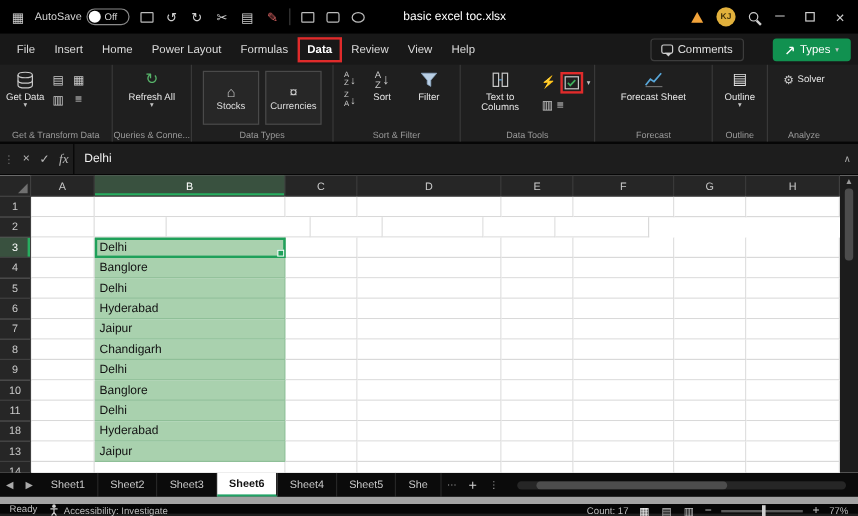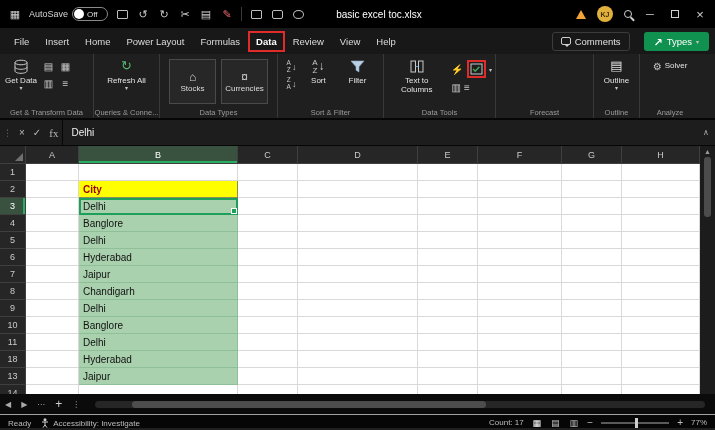--- a/index.html
+++ b/index.html
@@ -28,21 +28,21 @@
   .magnifier{width:8px;height:8px;border:1.5px solid #cfcfcf;border-radius:50%;position:relative;display:inline-block}
   .magnifier::after{content:"";position:absolute;width:5px;height:1.5px;background:#cfcfcf;
     transform:rotate(45deg);right:-4px;bottom:-2px}
   .maxbox{width:8px;height:8px;border:1px solid #cfcfcf}
 
   
   .tabrow{height:26px;background:#181818;display:flex;align-items:center;padding:0 6px;flex:none}
   .rtab{padding:5px 8px;font-size:9.5px;color:#dcdcdc;white-space:nowrap;cursor:default}
   .rtab.active{color:#fff;font-weight:bold}
   .rtab.annotated{border:2px solid #e02b2b;padding:3px 6px}
-  .tabrow-right{margin-left:auto;display:flex;align-items:center;gap:14px}
+  .tabrow-right{margin-left:auto;display:flex;align-items:center;gap:24px}
   .comments-btn{display:flex;align-items:center;gap:4px;font-size:9.5px;color:#e0e0e0;
     border:1px solid #3c3c3c;border-radius:3px;padding:3px 8px}
   .bubble{width:10px;height:8px;border:1px solid #cfcfcf;border-radius:2px;position:relative}
   .bubble::after{content:"";position:absolute;left:2px;bottom:-3px;border-left:3px solid transparent;
     border-right:3px solid transparent;border-top:3px solid #cfcfcf}
   .share-btn{display:flex;align-items:center;gap:4px;background:#119150;color:#fff;
     font-size:9.5px;border-radius:3px;padding:4px 10px}
   .chev{font-size:6px;color:#c4c4c4}
 
   
@@ -70,21 +70,21 @@
   .annot-box{border:2px solid #e02b2b;padding:1px;display:inline-flex;align-items:center;justify-content:center}
   .smallbtn{display:flex;align-items:flex-start;gap:3px;font-size:8px;color:#e4e4e4;padding:4px 3px}
 
   
   .formulabar{height:26px;background:#1d1d1d;display:flex;align-items:center;flex:none;
     border-bottom:1px solid #060606}
   .namebox{width:64px;height:100%;display:flex;align-items:center;justify-content:space-between;
     padding:0 6px;border-right:1px solid #060606;color:#ececec;font-size:10px}
   .fdots{color:#6f6f6f;font-size:9px;padding:0 3px}
   .fbtn{color:#b9b9b9;font-size:10px;padding:0 4px}
-  .fx{font-family:"Liberation Serif",serif;font-size:11px}
+  .fx{font-family:"Liberation Serif",serif;font-style:italic;font-size:11px}
   .finput{flex:1;height:100%;display:flex;align-items:center;padding:0 8px;color:#f0f0f0;
     font-size:10px;border-left:1px solid #060606}
   .fexpand{width:18px;color:#aaa;font-size:8px;text-align:center}
 
   
   .gridwrap{height:248px;display:flex;flex:none;background:#fff;overflow:hidden}
   .gridcontent{width:700px;overflow:hidden}
   .colheaders{display:flex;height:18px;background:#262626}
   .corner{width:26px;flex:none;border-right:1px solid #3f3f3f;border-bottom:1px solid #3f3f3f;position:relative}
   .corner::after{content:"";position:absolute;right:2px;bottom:2px;
@@ -112,22 +112,22 @@
     color:#c9c9c9;font-size:9px}
   .snav{padding:0 5px;font-size:8px;color:#a9a9a9}
   .snav.plus{font-size:12px;color:#cfcfcf}
   .stabs{display:flex;height:100%}
   .stab{display:flex;align-items:center;padding:0 10px;border-right:1px solid #262626;white-space:nowrap}
   .stab.active{background:#fff;color:#141414;font-weight:bold;border-bottom:2px solid #21a366}
   .hscroll{flex:1;height:7px;background:#262626;border-radius:4px;margin:0 10px;overflow:hidden}
   .hthumb{width:58%;height:100%;background:#4d4d4d;border-radius:4px;margin-left:6%}
 
   
-  .statusbar{height:14px;background:#060606;border-top:1px solid #a3a3a3;display:flex;
-    align-items:flex-end;gap:10px;padding:0 8px;color:#bdbdbd;font-size:8px;flex:none}
+  .statusbar{height:14px;background:#060606;border-top:6px solid #a3a3a3;display:flex;
+    align-items:flex-start;gap:10px;padding:0 8px;color:#bdbdbd;font-size:8px;flex:none}
   .acc{display:flex;align-items:center;gap:4px}
   .sb-right{margin-left:auto;display:flex;align-items:center;gap:8px}
   .vico{font-size:9px;color:#c2c2c2;padding:0 1px}
   .vico.act{color:#fff}
   .ztrack{width:68px;height:2px;background:#5a5a5a;position:relative}
   .zthumb{position:absolute;left:50%;top:-4px;width:3px;height:10px;background:#cfcfcf}
   .zsign{font-size:10px;color:#c2c2c2}
 </style>
 </head>
 <body>
@@ -313,20 +313,29 @@
             <span class="sico">▥</span>
             <span class="sico">≡</span>
           </div>
         </div>
       </div>
       <div class="rgroup-label">Data Tools</div>
     </div>
 
     <div class="rgroup" style="width:98px">
       <div class="rgroup-body" style="justify-content:center;gap:4px">
+        <div class="bigbtn">
+          <span class="bico">
+            <svg width="16" height="13" viewBox="0 0 16 13">
+                <polyline points="1,11 5,6 8,8 14,1" fill="none" stroke="#58a6d8" stroke-width="1.4"></polyline>
+                <line x1="1" y1="12.3" x2="15" y2="12.3" stroke="#888"></line>
+              </svg>
+          </span>
+          <span>Forecast Sheet</span>
+        </div>
       </div>
       <div class="rgroup-label">Forecast</div>
     </div>
 
     <div class="rgroup" style="width:46px">
       <div class="rgroup-body" style="justify-content:center">
         <div class="bigbtn">
           <span class="bico">▤</span>
           <span>Outline</span>
           <span class="chev">▾</span>
@@ -376,21 +385,20 @@
             <div class="cell" style="width: 60px;"></div>
             <div class="cell" style="width: 120px;"></div>
             <div class="cell" style="width: 60px;"></div>
             <div class="cell" style="width: 84px;"></div>
             <div class="cell" style="width: 60px;"></div>
             <div class="cell" style="width: 78px;"></div>
           </div>
           <div class="grow">
             <div class="rowh">2</div>
             <div class="cell" style="width: 53px;"></div>
-            <div class="cell" style="width: 159px; background: rgb(255, 255, 0); color: rgb(156, 0, 6); font-weight: bold; border-color: rgb(138, 138, 90);">City</div>
             <div class="cell" style="width: 60px;"></div>
             <div class="cell" style="width: 120px;"></div>
             <div class="cell" style="width: 60px;"></div>
             <div class="cell" style="width: 84px;"></div>
             <div class="cell" style="width: 60px;"></div>
             <div class="cell" style="width: 78px;"></div>
           </div>
           <div class="grow">
             <div class="rowh sel">3</div>
             <div class="cell" style="width: 53px;"></div>
@@ -527,20 +535,29 @@
     </div>
     <div class="vscroll">
       <span class="vs-arrow">▲</span>
       <div class="vthumb"></div>
     </div>
   </div>
 
   <div class="sheetbar">
     <span class="snav">◀</span>
     <span class="snav">▶</span>
+    <div class="stabs">
+        <div class="stab">Sheet1</div>
+        <div class="stab">Sheet2</div>
+        <div class="stab">Sheet3</div>
+        <div class="stab active">Sheet6</div>
+        <div class="stab">Sheet4</div>
+        <div class="stab">Sheet5</div>
+        <div class="stab">She</div>
+      </div>
     <span class="snav">⋯</span>
     <span class="snav plus">+</span>
     <span class="snav">⋮</span>
     <div class="hscroll">
       <div class="hthumb"></div>
     </div>
   </div>
 
   <div class="statusbar">
     <span>Ready</span>

